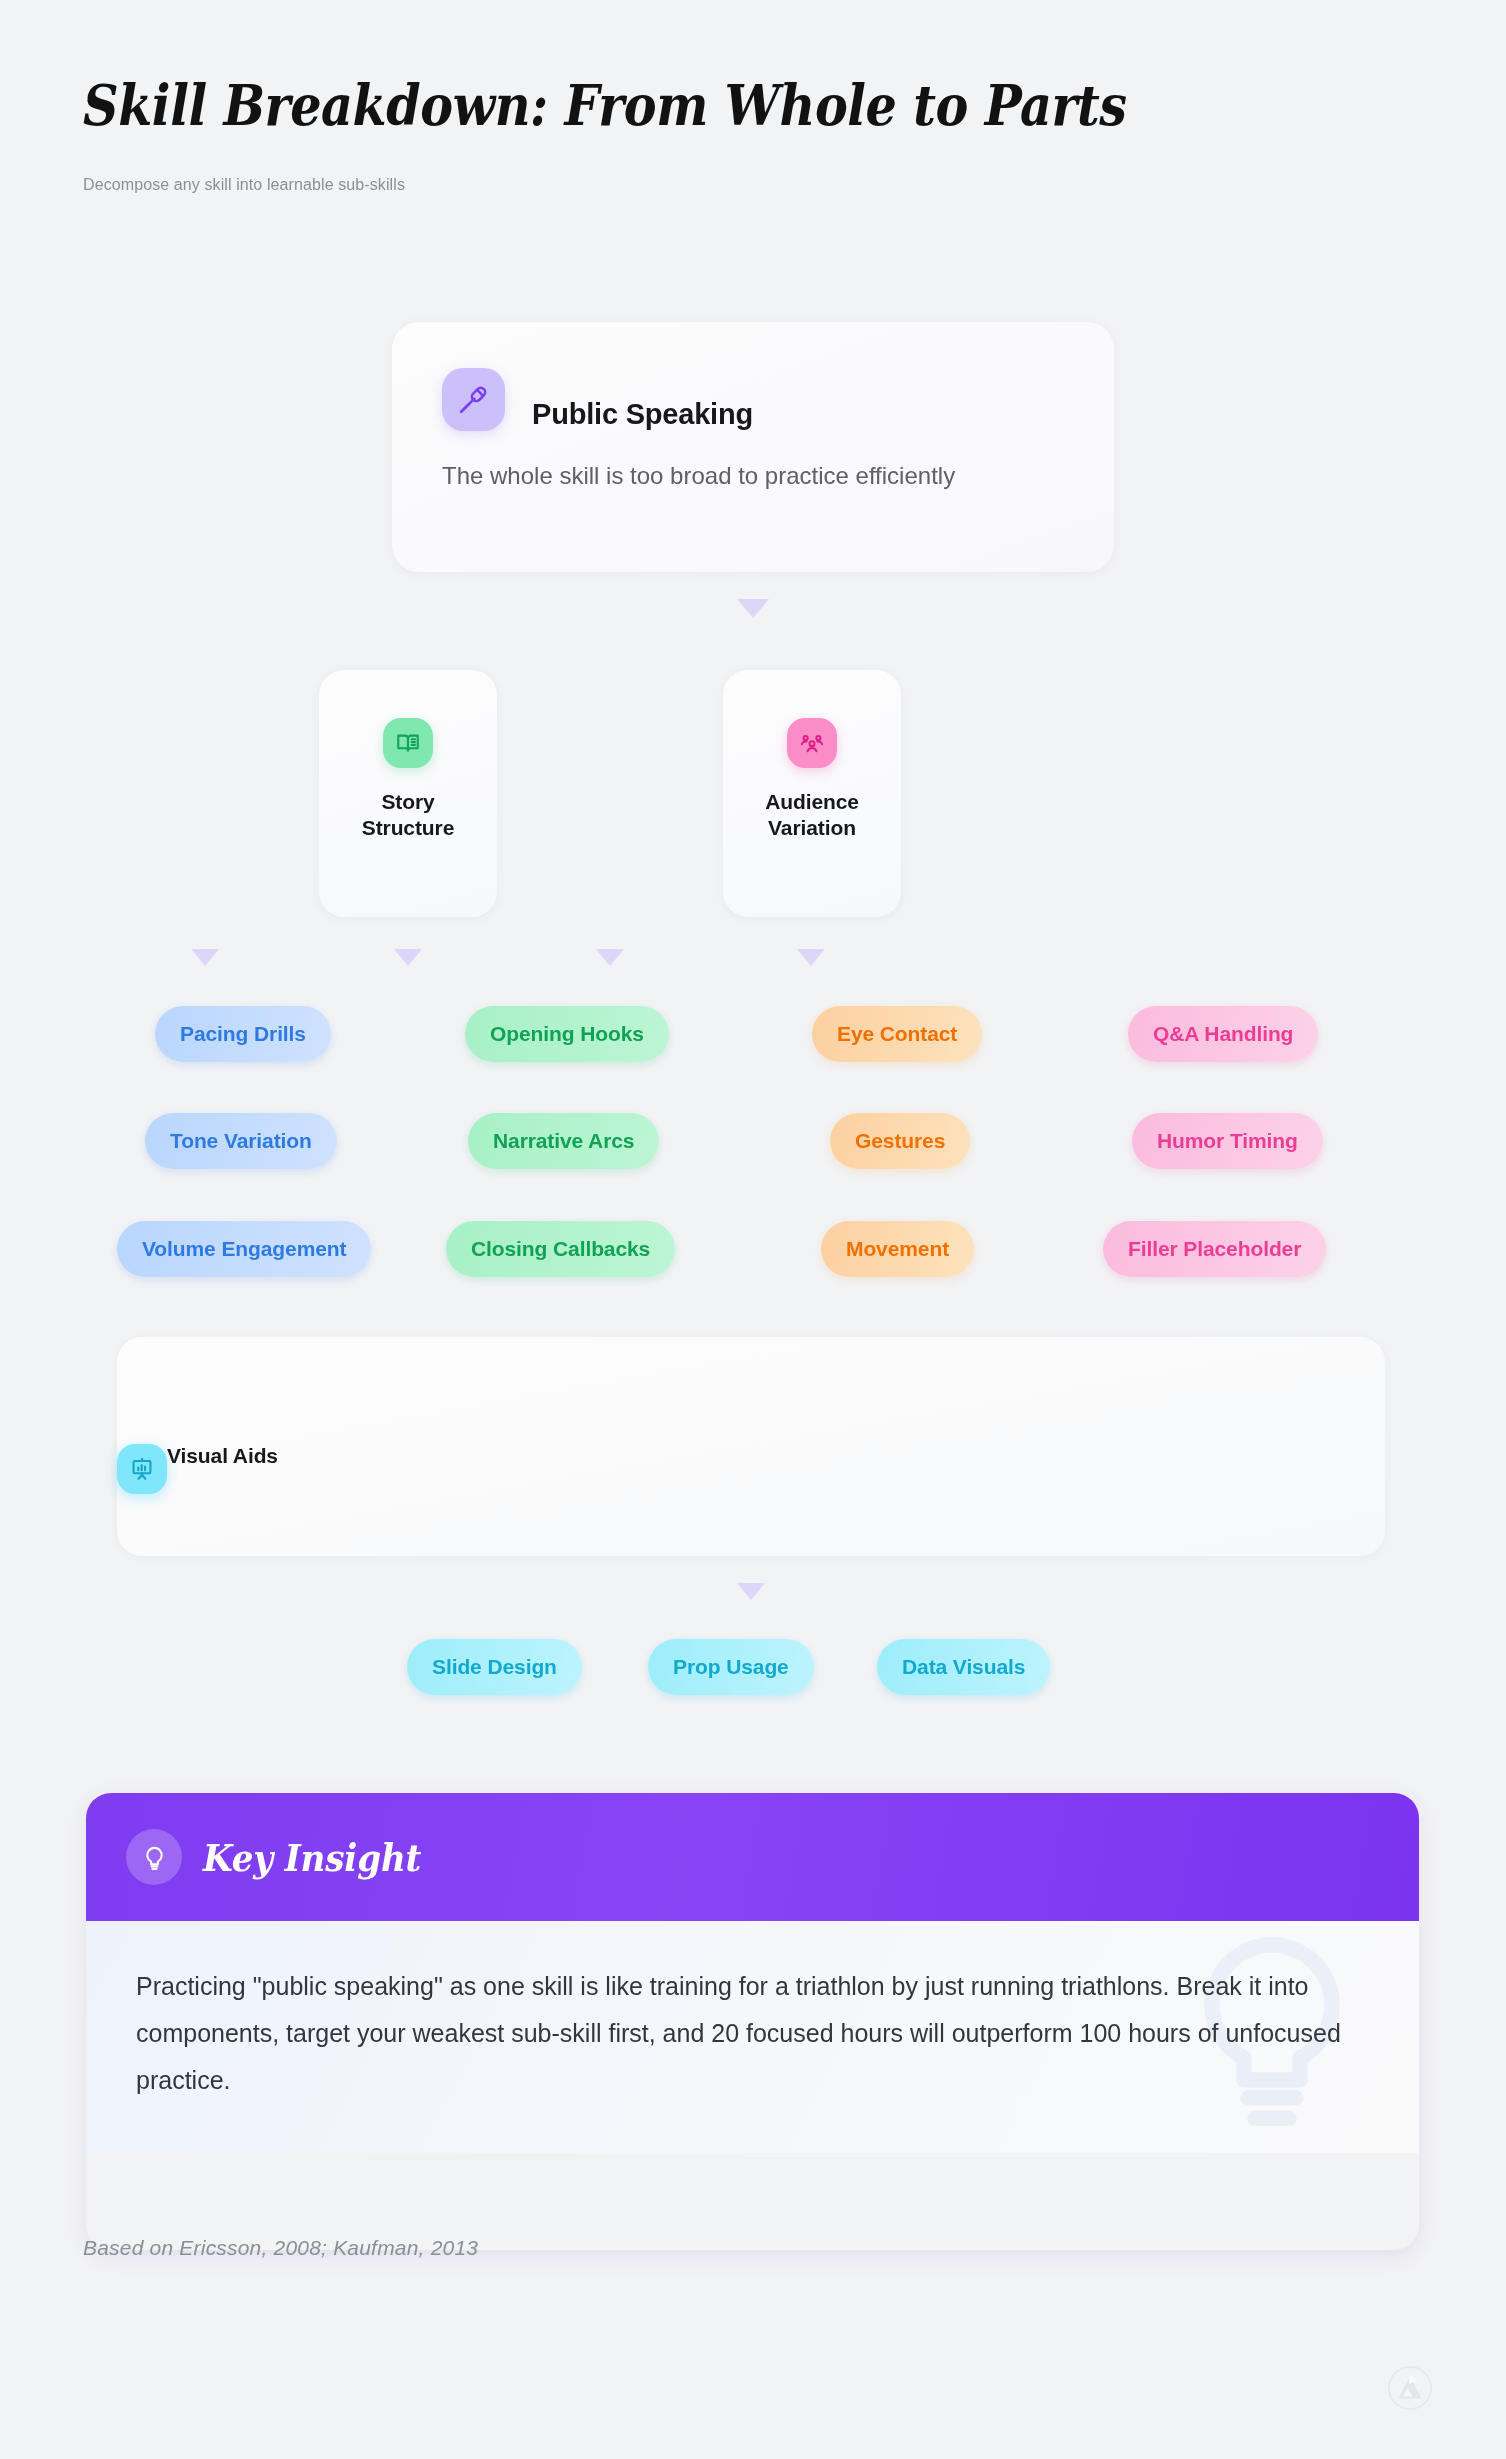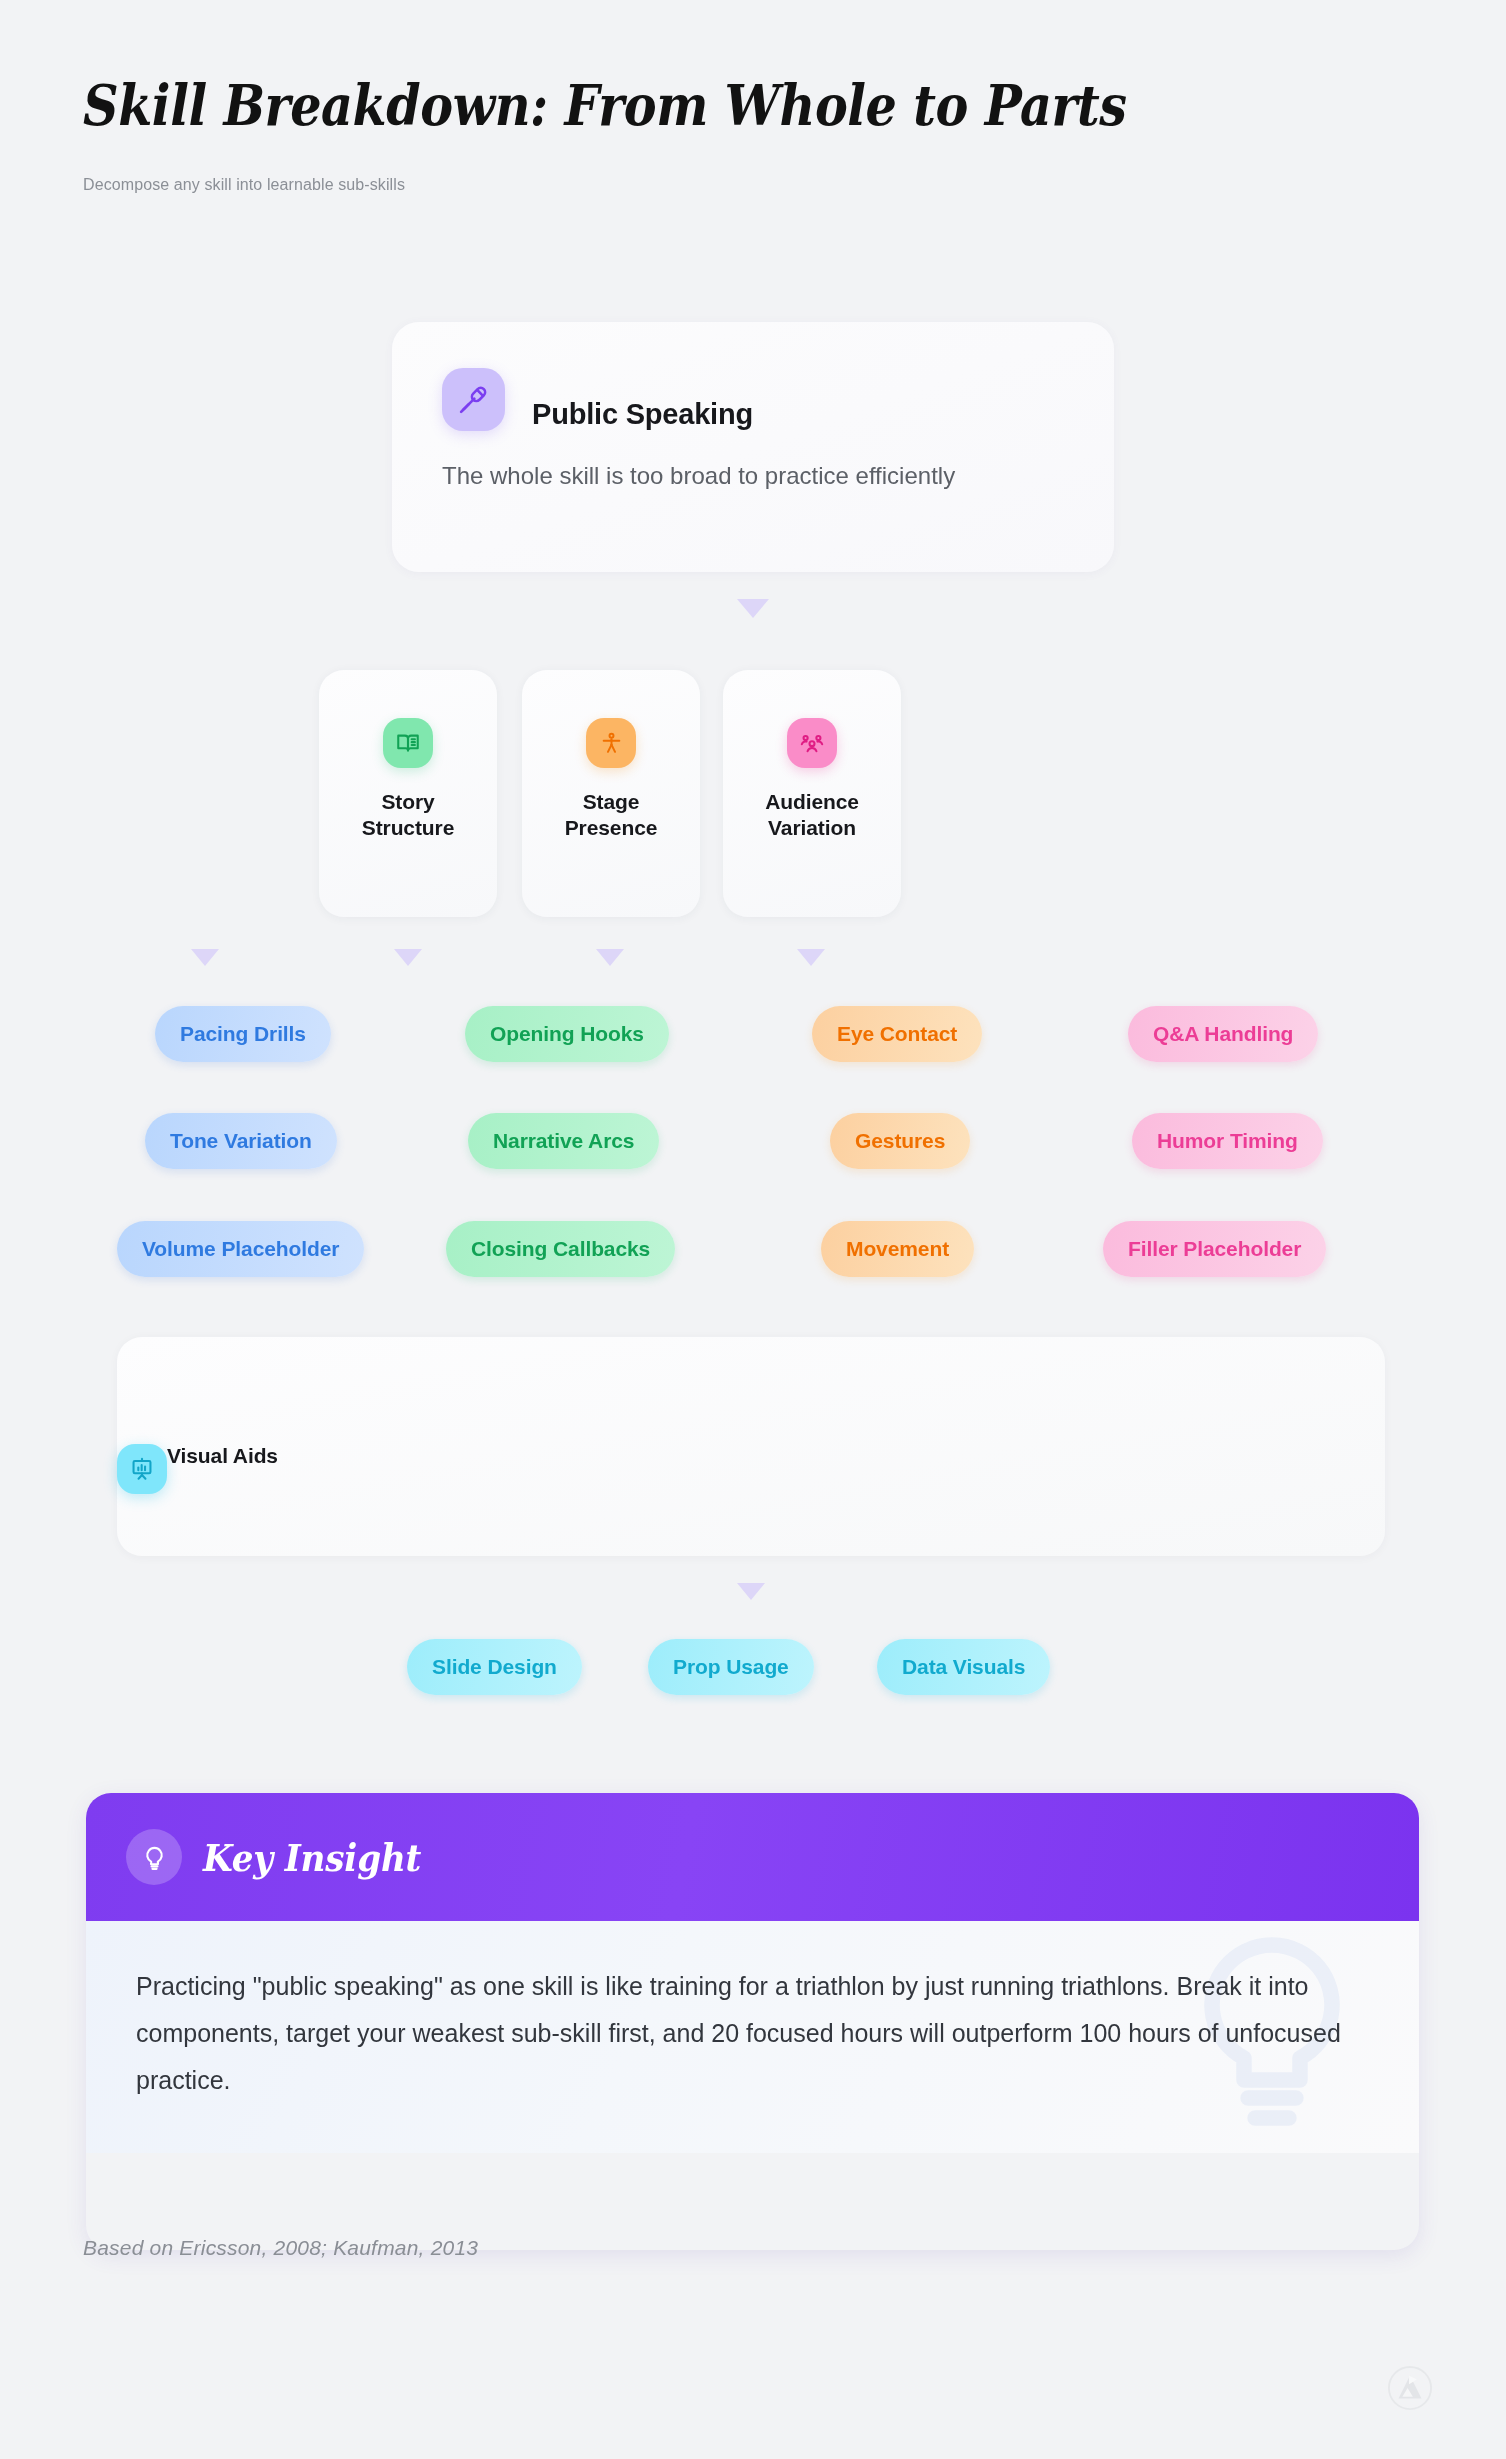--- a/index.html
+++ b/index.html
@@ -254,35 +254,20 @@
         <path d="M15.4 8.6h3"></path>
           <path d="M15.4 11.2h3"></path>
           <path d="M15.4 13.8h3"></path>
       </svg>
     </div>
     <div class="cat-label">
       <span>Story</span><br><span>Structure</span>
     </div>
   </div>
 
-  <div class="cat-card" style="left:522px; top:670px;">
-    <span style="position:absolute;left:-8.6px;top:-7.7px;right:-8.6px;bottom:-8.6px;border-radius:32px;background:#f7dcc0;z-index:-1;"></span>
-    <div class="cat-icon-tile" style="background:#fcb563; box-shadow:0 3.8px 11.5px rgba(240,140,20,.22);">
-      <svg width="25" height="25" viewBox="0 0 24 24" fill="none" stroke="#f07000" stroke-width="1.9" stroke-linecap="round" stroke-linejoin="round">
-        <circle cx="12" cy="4.6" r="1.9"></circle>
-        <path d="M4.5 9.3h15"></path>
-        <path d="M12 8v5.2"></path>
-        <path d="M12 13.2 8.6 20"></path>
-        <path d="M12 13.2 15.4 20"></path>
-      </svg>
-    </div>
-    <div class="cat-label">
-      <span>Stage</span><br><span>Presence</span>
-    </div>
-  </div>
 
   <div class="cat-card" style="left:723px; top:670px;">
     <span style="position:absolute;left:-8.6px;top:-7.7px;right:-8.6px;bottom:-8.6px;border-radius:32px;background:#f6d3e5;z-index:-1;"></span>
     <div class="cat-icon-tile" style="background:#fa8cc8; box-shadow:0 3.8px 11.5px rgba(230,40,140,.22);">
       <svg width="26" height="26" viewBox="0 0 24 24" fill="none" stroke="#e01d84" stroke-width="1.9" stroke-linecap="round" stroke-linejoin="round">
         <circle cx="12" cy="12.6" r="2.3"></circle>
         <path d="M7.9 19.6a4.3 4.3 0 0 1 8.2 0"></path>
         <circle cx="6.1" cy="7.4" r="1.9"></circle>
         <path d="M2.6 13.2a3.7 3.7 0 0 1 4.4-2.5"></path>
         <circle cx="17.9" cy="7.4" r="1.9"></circle>
@@ -299,21 +284,21 @@
   <div class="arrow small" style="left:596px; top:949px;"></div>
   <div class="arrow small" style="left:797px; top:949px;"></div>
 
   <div class="pill" style="left:155px; top:1006px; background:linear-gradient(100deg,#b9d6fd,#cfe2fe); color:#2f7ae0; box-shadow:0 2.9px 8.6px rgba(60,120,220,.16);">
       <span>Pacing Drills</span>
     </div>
   <div class="pill" style="left:145px; top:1113px; background:linear-gradient(100deg,#b9d6fd,#cfe2fe); color:#2f7ae0; box-shadow:0 2.9px 8.6px rgba(60,120,220,.16);">
       <span>Tone Variation</span>
     </div>
   <div class="pill" style="left:117px; top:1221px; background:linear-gradient(100deg,#b9d6fd,#cfe2fe); color:#2f7ae0; box-shadow:0 2.9px 8.6px rgba(60,120,220,.16);">
-      <span>Volume Placeholder</span>
+      <span>Volume Engagement</span>
     </div>
 
   <div class="pill" style="left:465px; top:1006px; background:linear-gradient(100deg,#a7f0c6,#bdf5d5); color:#11a255; box-shadow:0 2.9px 8.6px rgba(30,180,110,.16);">
       <span>Opening Hooks</span>
     </div>
   <div class="pill" style="left:468px; top:1113px; background:linear-gradient(100deg,#a7f0c6,#bdf5d5); color:#11a255; box-shadow:0 2.9px 8.6px rgba(30,180,110,.16);">
       <span>Narrative Arcs</span>
     </div>
   <div class="pill" style="left:446px; top:1221px; background:linear-gradient(100deg,#a7f0c6,#bdf5d5); color:#11a255; box-shadow:0 2.9px 8.6px rgba(30,180,110,.16);">
       <span>Closing Callbacks</span>

